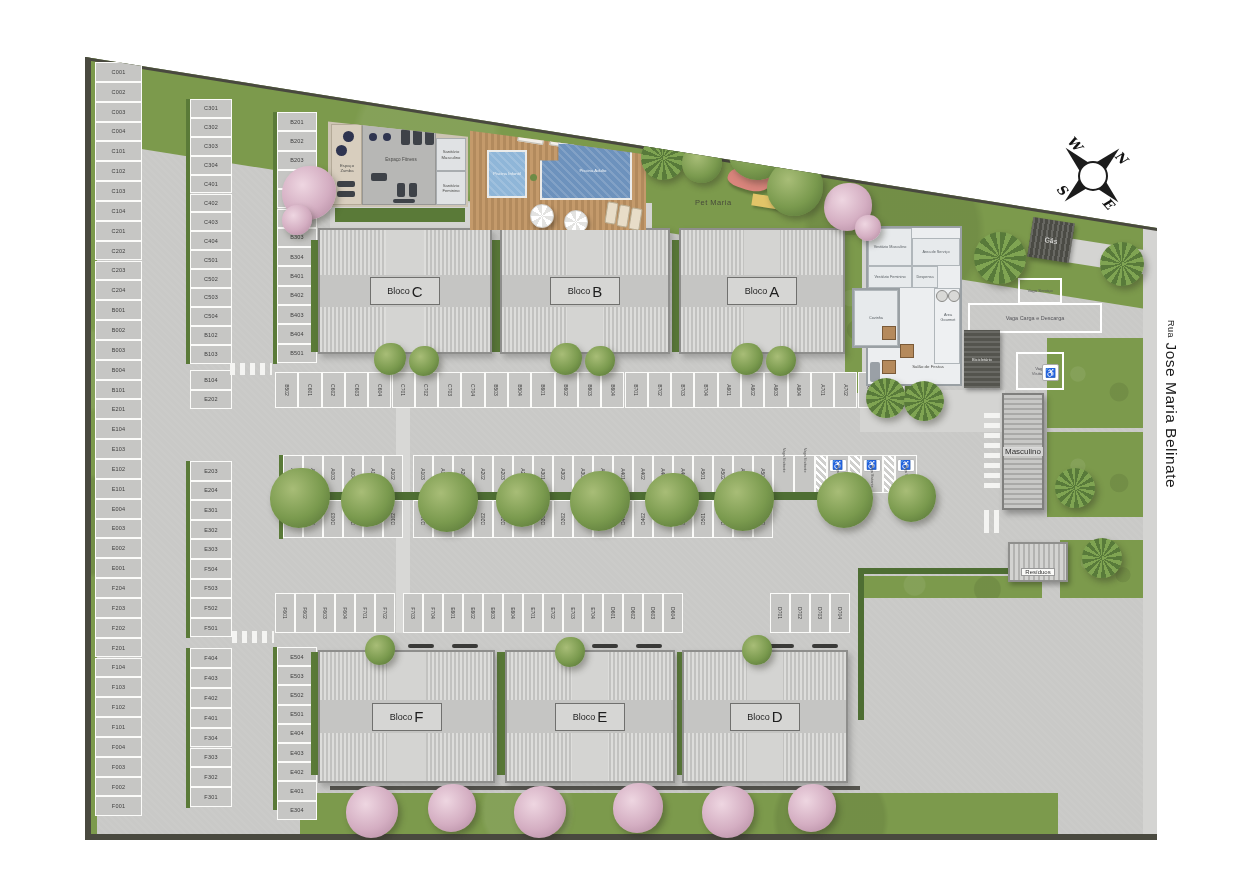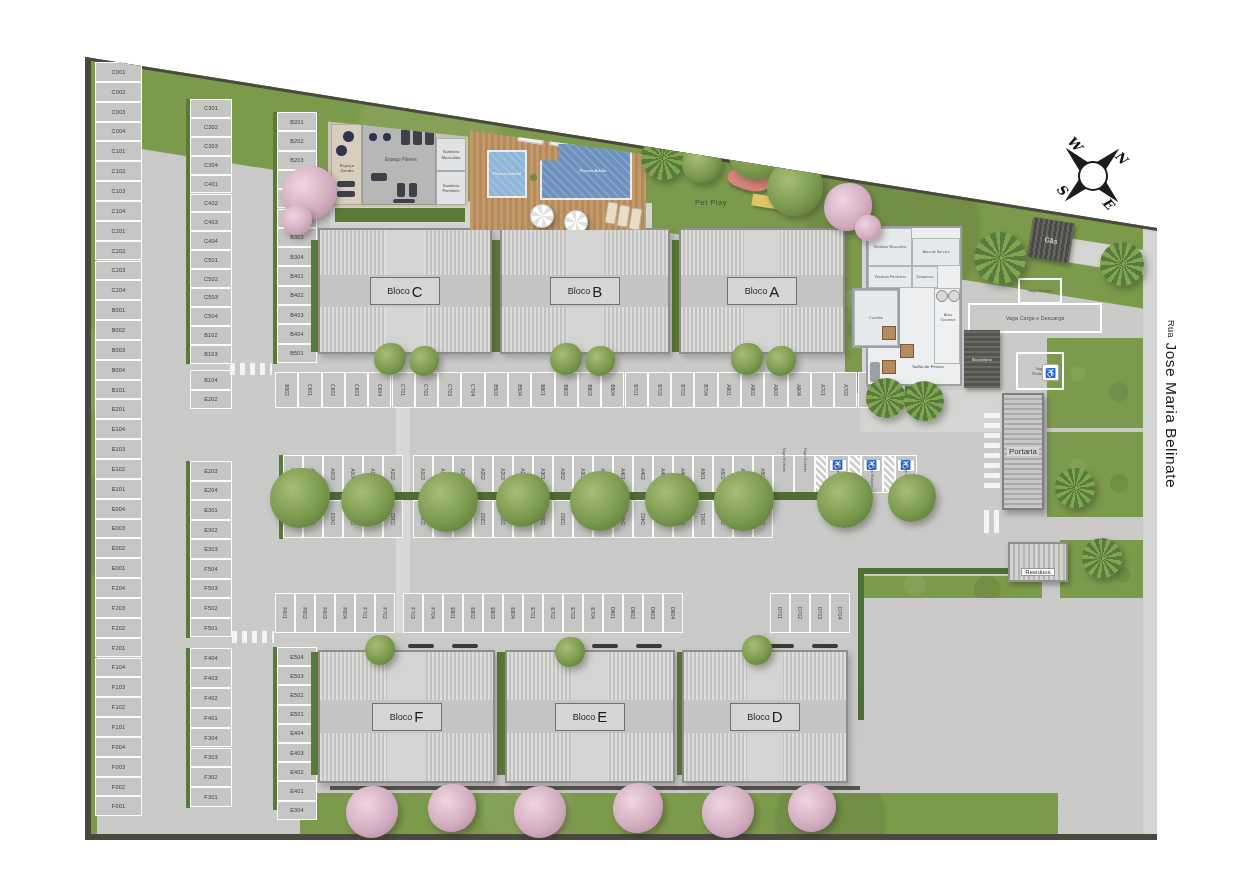--- a/index.html
+++ b/index.html
@@ -937,29 +937,29 @@
     <div class="wstall" style="left:1016px;top:352px;width:48px;height:38px;">
       <span class="tinylbl" style="width:24px;">Vaga Visitante</span>
       <div class="accbox" style="right:3px;top:10px;width:15px;height:15px;">
           <span style="font-size:9px;color:#6e6e6c;">♿</span>
         </div>
     </div>
     <div class="bike">
       <span>Bicicletário</span>
     </div>
     <div class="portaria">
-      <span>Portaria</span>
+      <span>Masculino</span>
     </div>
     <div class="residuos">
       <span>Resíduos</span>
     </div>
 
     <div class="slide"></div>
     <div class="mat"></div>
-    <div class="petlbl" style="left:695px;top:198px;">Pet Play</div>
+    <div class="petlbl" style="left:695px;top:198px;">Pet Maria</div>
 
     <div id="trees">
         <div class="tree tg" style="left: 270px; top: 468px; width: 60px; height: 60px;"></div>
         <div class="tree tg" style="left: 341px; top: 473px; width: 54px; height: 54px;"></div>
         <div class="tree tg" style="left: 418px; top: 472px; width: 60px; height: 60px;"></div>
         <div class="tree tg" style="left: 496px; top: 473px; width: 54px; height: 54px;"></div>
         <div class="tree tg" style="left: 570px; top: 471px; width: 60px; height: 60px;"></div>
         <div class="tree tg" style="left: 645px; top: 473px; width: 54px; height: 54px;"></div>
         <div class="tree tg" style="left: 714px; top: 471px; width: 60px; height: 60px;"></div>
         <div class="tree tg" style="left: 817px; top: 472px; width: 56px; height: 56px;"></div>

